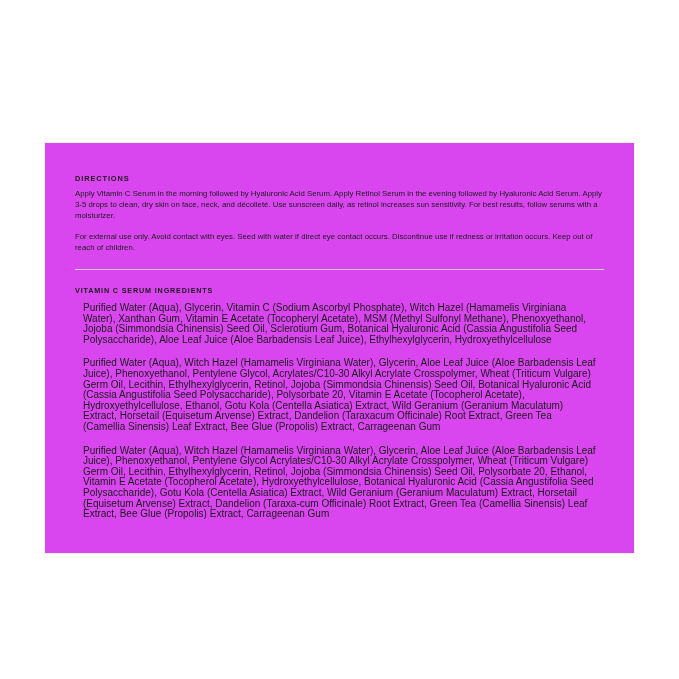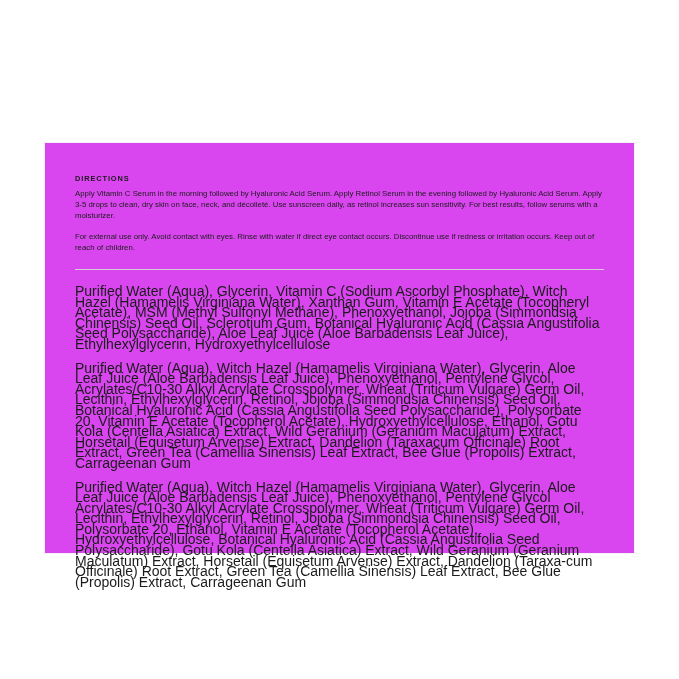--- a/index.html
+++ b/index.html
@@ -67,44 +67,45 @@
   }
   .ing-head {
     font-size: 7.2px;
     letter-spacing: 0.85px;
     font-weight: bold;
     color: #1b1b1b;
     text-transform: uppercase;
     margin: 0 0 4px 0;
   }
   .ing-text {
-    font-size: 14px;
+    font-size: 10px;
     line-height: 10.6px;
     color: #1b1b1b;
-    margin: 0;
+    margin: 8px;
   }
 </style>
 </head>
 <body>
 
 <div class="page-wrap">
   <div class="card">
     <div class="card-inner">
 
       <div>
         <h2 class="section-head">DIRECTIONS</h2>
         <p class="body-text para">Apply Vitamin C Serum in the morning followed by Hyaluronic Acid Serum. Apply Retinol Serum in the evening followed by Hyaluronic Acid Serum. Apply 3-5 drops to clean, dry skin on face, neck, and décolleté. Use sunscreen daily, as retinol increases sun sensitivity. For best results, follow serums with a moisturizer.</p>
-        <p class="body-text para">For external use only. Avoid contact with eyes. Rinse with water if direct eye contact occurs. Discontinue use if redness or irritation occurs. Keep out of reach of children.</p>
+        <p class="body-text para">For external use only. Avoid contact with eyes. Seed with water if direct eye contact occurs. Discontinue use if redness or irritation occurs. Keep out of reach of children.</p>
       </div>
 
       <hr class="divider">
 
       <div>
 
         <div class="ingredient-block">
+          <h3 class="ing-head">VITAMIN C SERUM INGREDIENTS</h3>
           <p class="ing-text">Purified Water (Aqua), Glycerin, Vitamin C (Sodium Ascorbyl Phosphate), Witch Hazel (Hamamelis Virginiana Water), Xanthan Gum, Vitamin E Acetate (Tocopheryl Acetate), MSM (Methyl Sulfonyl Methane), Phenoxyethanol, Jojoba (Simmondsia Chinensis) Seed Oil, Sclerotium Gum, Botanical Hyaluronic Acid (Cassia Angustifolia Seed Polysaccharide), Aloe Leaf Juice (Aloe Barbadensis Leaf Juice), Ethylhexylglycerin, Hydroxyethylcellulose</p>
         </div>
 
         <div class="ingredient-block">
           <p class="ing-text">Purified Water (Aqua), Witch Hazel (Hamamelis Virginiana Water), Glycerin, Aloe Leaf Juice (Aloe Barbadensis Leaf Juice), Phenoxyethanol, Pentylene Glycol, Acrylates/C10-30 Alkyl Acrylate Crosspolymer, Wheat (Triticum Vulgare) Germ Oil, Lecithin, Ethylhexylglycerin, Retinol, Jojoba (Simmondsia Chinensis) Seed Oil, Botanical Hyaluronic Acid (Cassia Angustifolia Seed Polysaccharide), Polysorbate 20, Vitamin E Acetate (Tocopherol Acetate), Hydroxyethylcellulose, Ethanol, Gotu Kola (Centella Asiatica) Extract, Wild Geranium (Geranium Maculatum) Extract, Horsetail (Equisetum Arvense) Extract, Dandelion (Taraxacum Officinale) Root Extract, Green Tea (Camellia Sinensis) Leaf Extract, Bee Glue (Propolis) Extract, Carrageenan Gum</p>
         </div>
 
         <div class="ingredient-block">
           <p class="ing-text">Purified Water (Aqua), Witch Hazel (Hamamelis Virginiana Water), Glycerin, Aloe Leaf Juice (Aloe Barbadensis Leaf Juice), Phenoxyethanol, Pentylene Glycol Acrylates/C10-30 Alkyl Acrylate Crosspolymer, Wheat (Triticum Vulgare) Germ Oil, Lecithin, Ethylhexylglycerin, Retinol, Jojoba (Simmondsia Chinensis) Seed Oil, Polysorbate 20, Ethanol, Vitamin E Acetate (Tocopherol Acetate), Hydroxyethylcellulose, Botanical Hyaluronic Acid (Cassia Angustifolia Seed Polysaccharide), Gotu Kola (Centella Asiatica) Extract, Wild Geranium (Geranium Maculatum) Extract, Horsetail (Equisetum Arvense) Extract, Dandelion (Taraxa-cum Officinale) Root Extract, Green Tea (Camellia Sinensis) Leaf Extract, Bee Glue (Propolis) Extract, Carrageenan Gum</p>
         </div>

